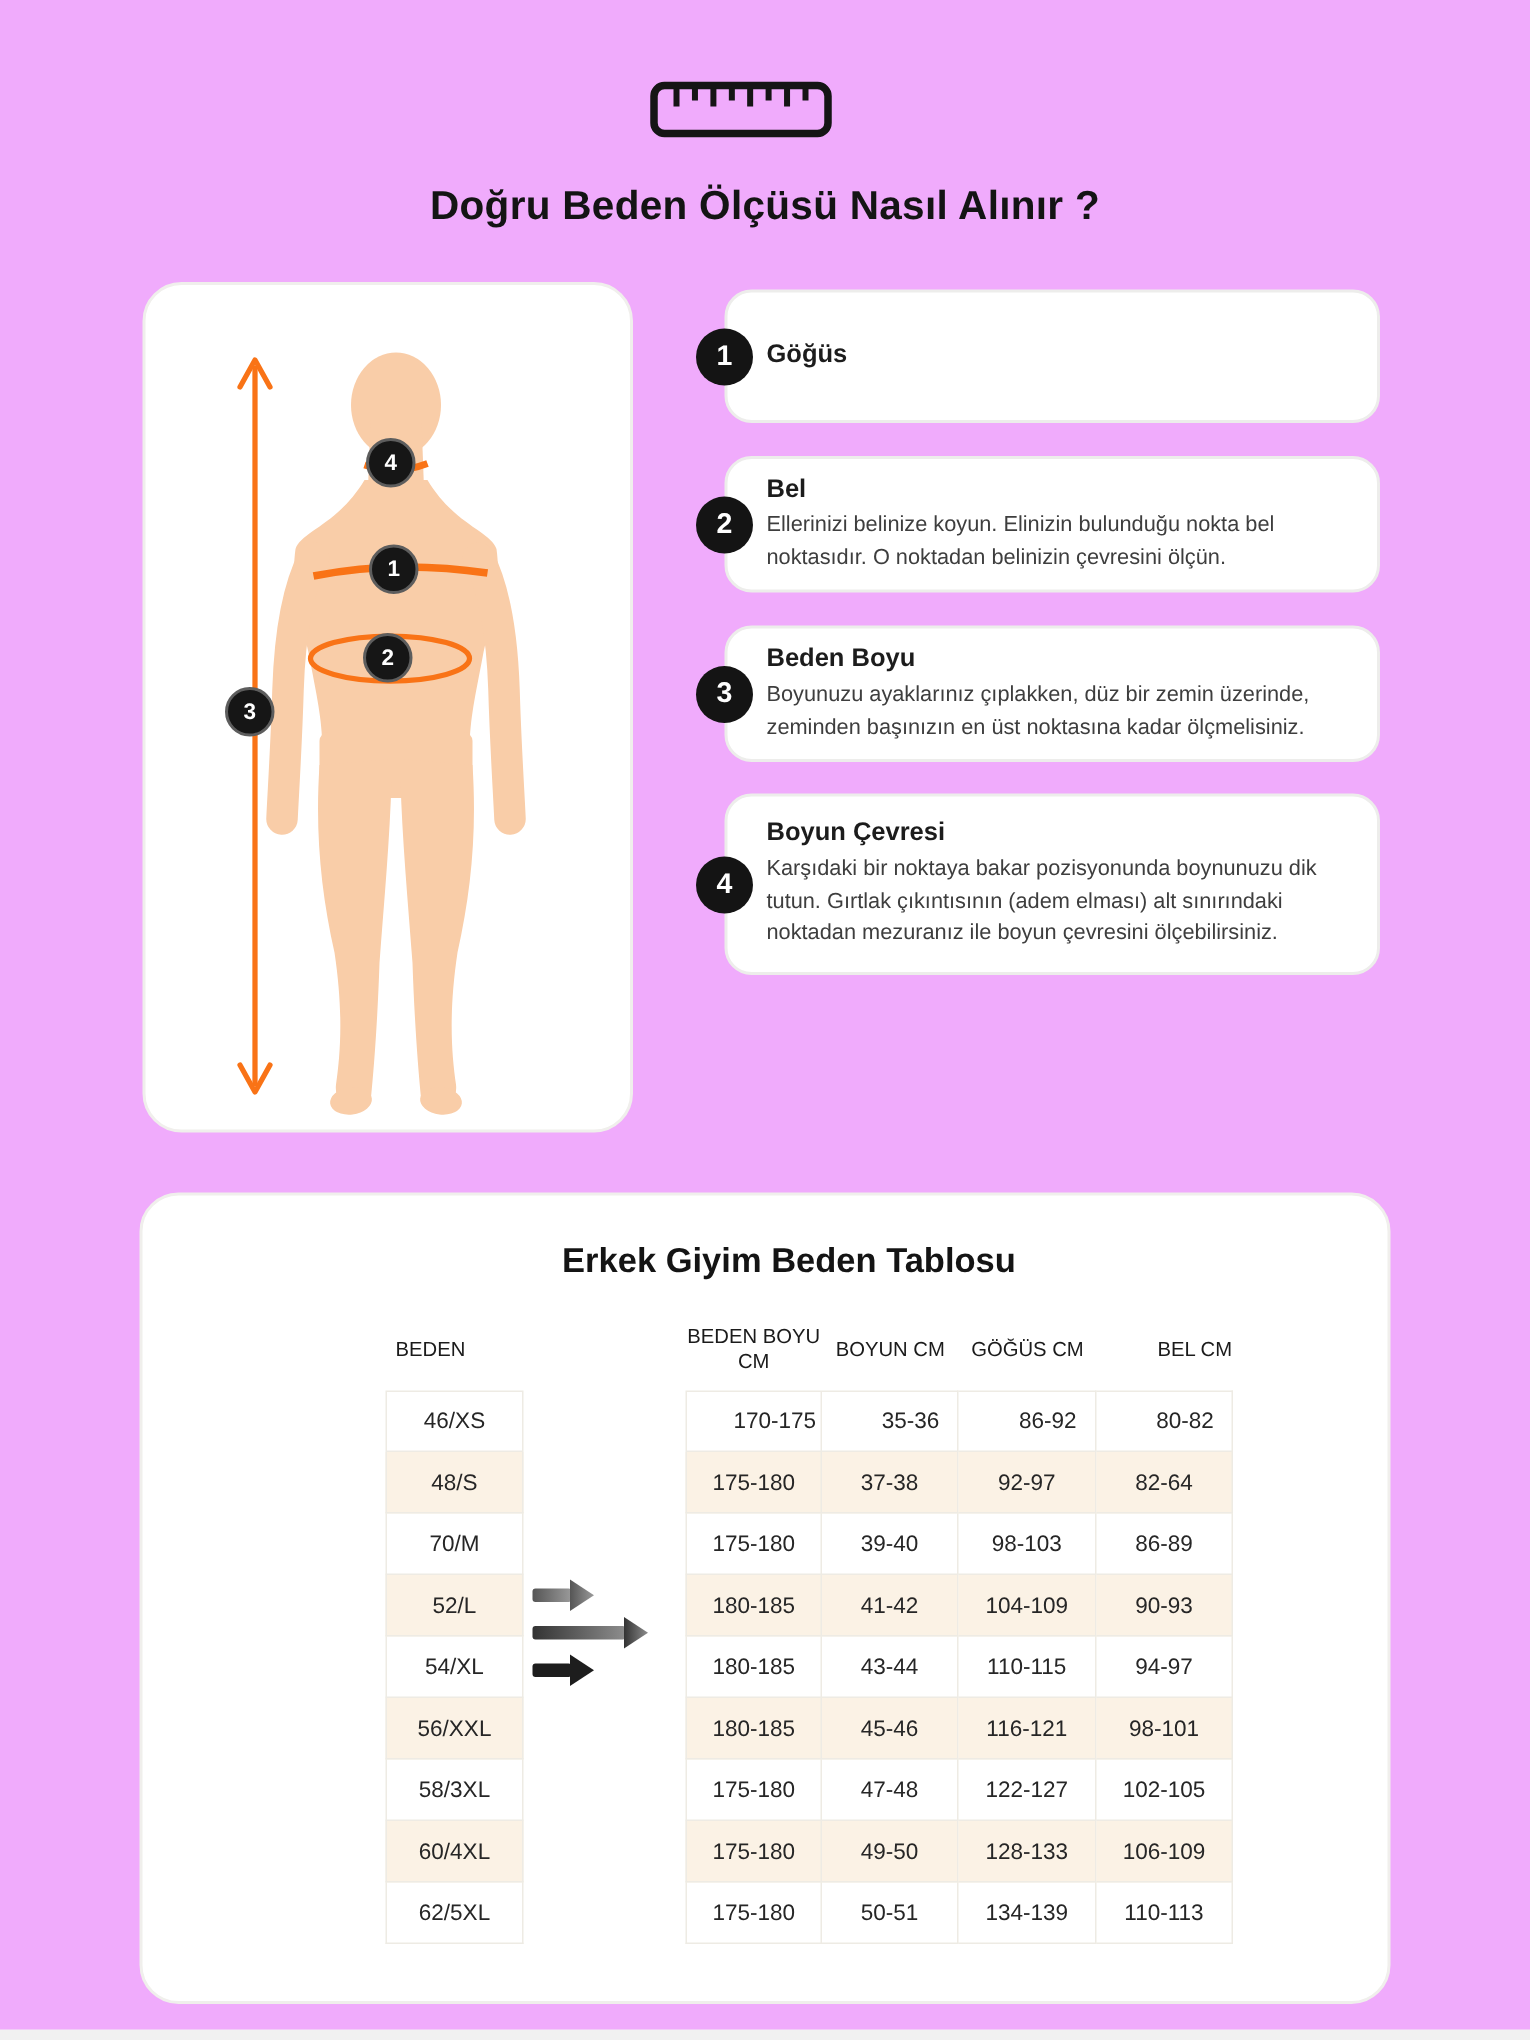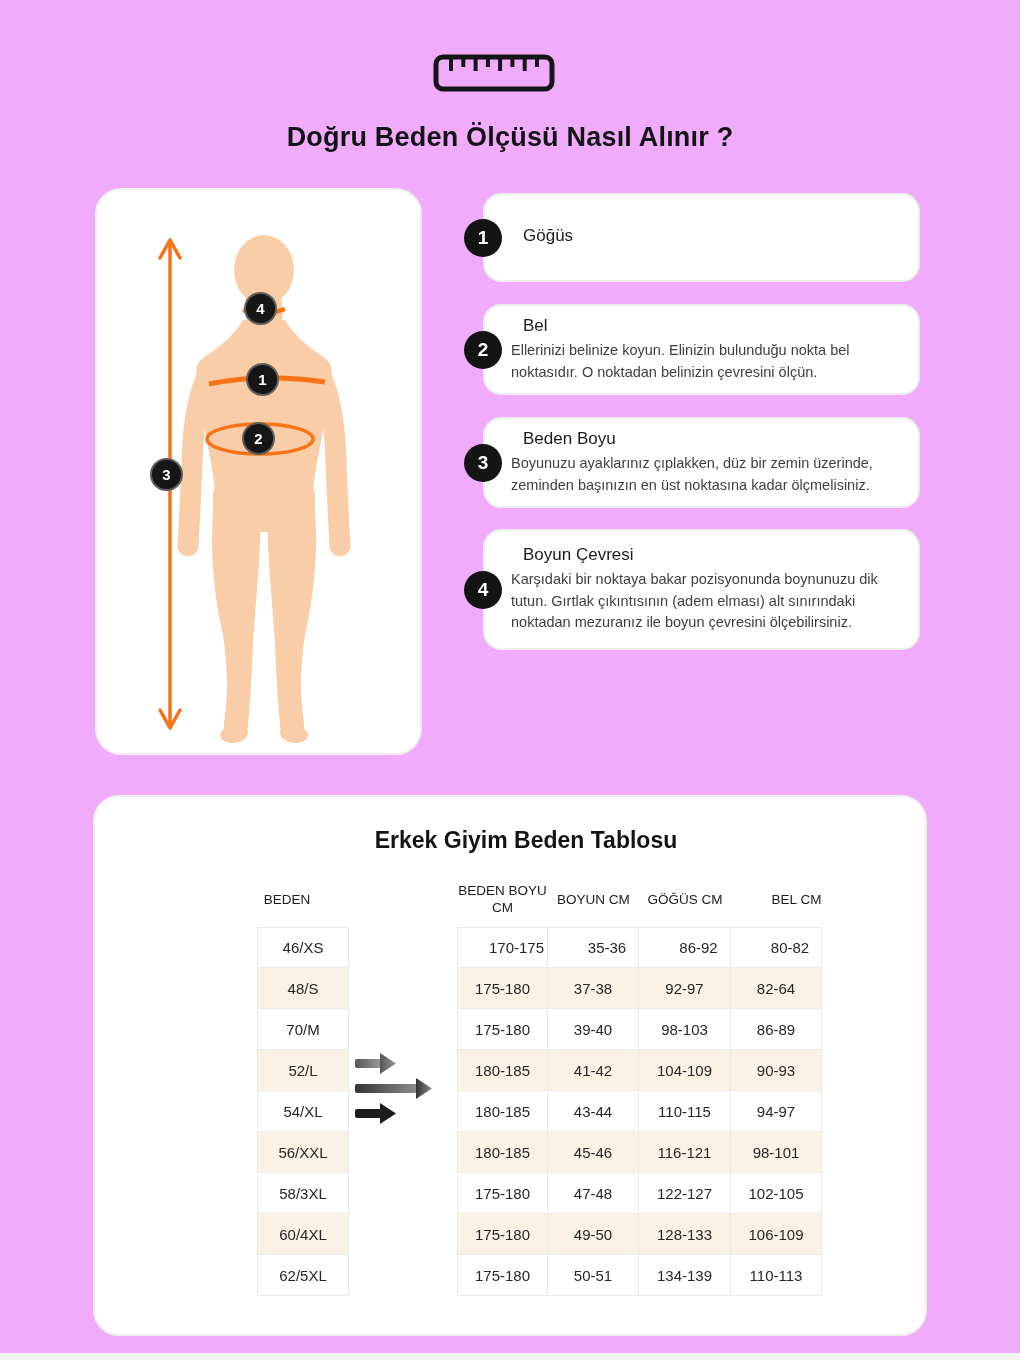--- a/index.html
+++ b/index.html
@@ -27,21 +27,21 @@
   .card{position:absolute;left:483px;width:437px;border:2px solid #ededeb;border-radius:18px;
         background:#fff;box-sizing:border-box;display:flex;flex-direction:column;justify-content:center;
         padding:0 26px;}
   .card-1{top:193px;height:89px;}
   .card-2{top:304px;height:91px;}
   .card-3{top:417px;height:91px;}
   .card-4{top:529px;height:121px;}
   .card-num{position:absolute;left:-21px;top:50%;margin-top:-19px;width:38px;height:38px;
             border-radius:50%;background:#141414;color:#fff;font-size:19px;font-weight:bold;
             display:flex;align-items:center;justify-content:center;}
-  .card-title{font-size:17px;font-weight:normal;color:#1c1c1c;margin-bottom:4px;margin-left:12px;}
+  .card-title{font-size:17px;font-weight:bold;color:#1c1c1c;margin-bottom:4px;}
   .card-text{font-size:14.5px;line-height:1.48;color:#3e3e3e;}
 
   
   .table-panel{position:absolute;left:93px;top:795px;width:834px;height:541px;
                border:2px solid #f0efec;border-radius:26px;background:#fff;box-sizing:border-box;}
   .table-title{position:absolute;left:16px;top:30px;width:100%;text-align:center;
                font-size:23px;font-weight:bold;color:#141414;}
   .thead{position:absolute;top:78px;height:50px;display:flex;align-items:center;justify-content:center;
          text-align:center;font-size:13.5px;font-weight:500;color:#1b1b1b;line-height:1.25;}
   .h0{left:146px;width:92px;} .h1{left:362px;width:91px;} .h2{left:453px;width:91px;}

